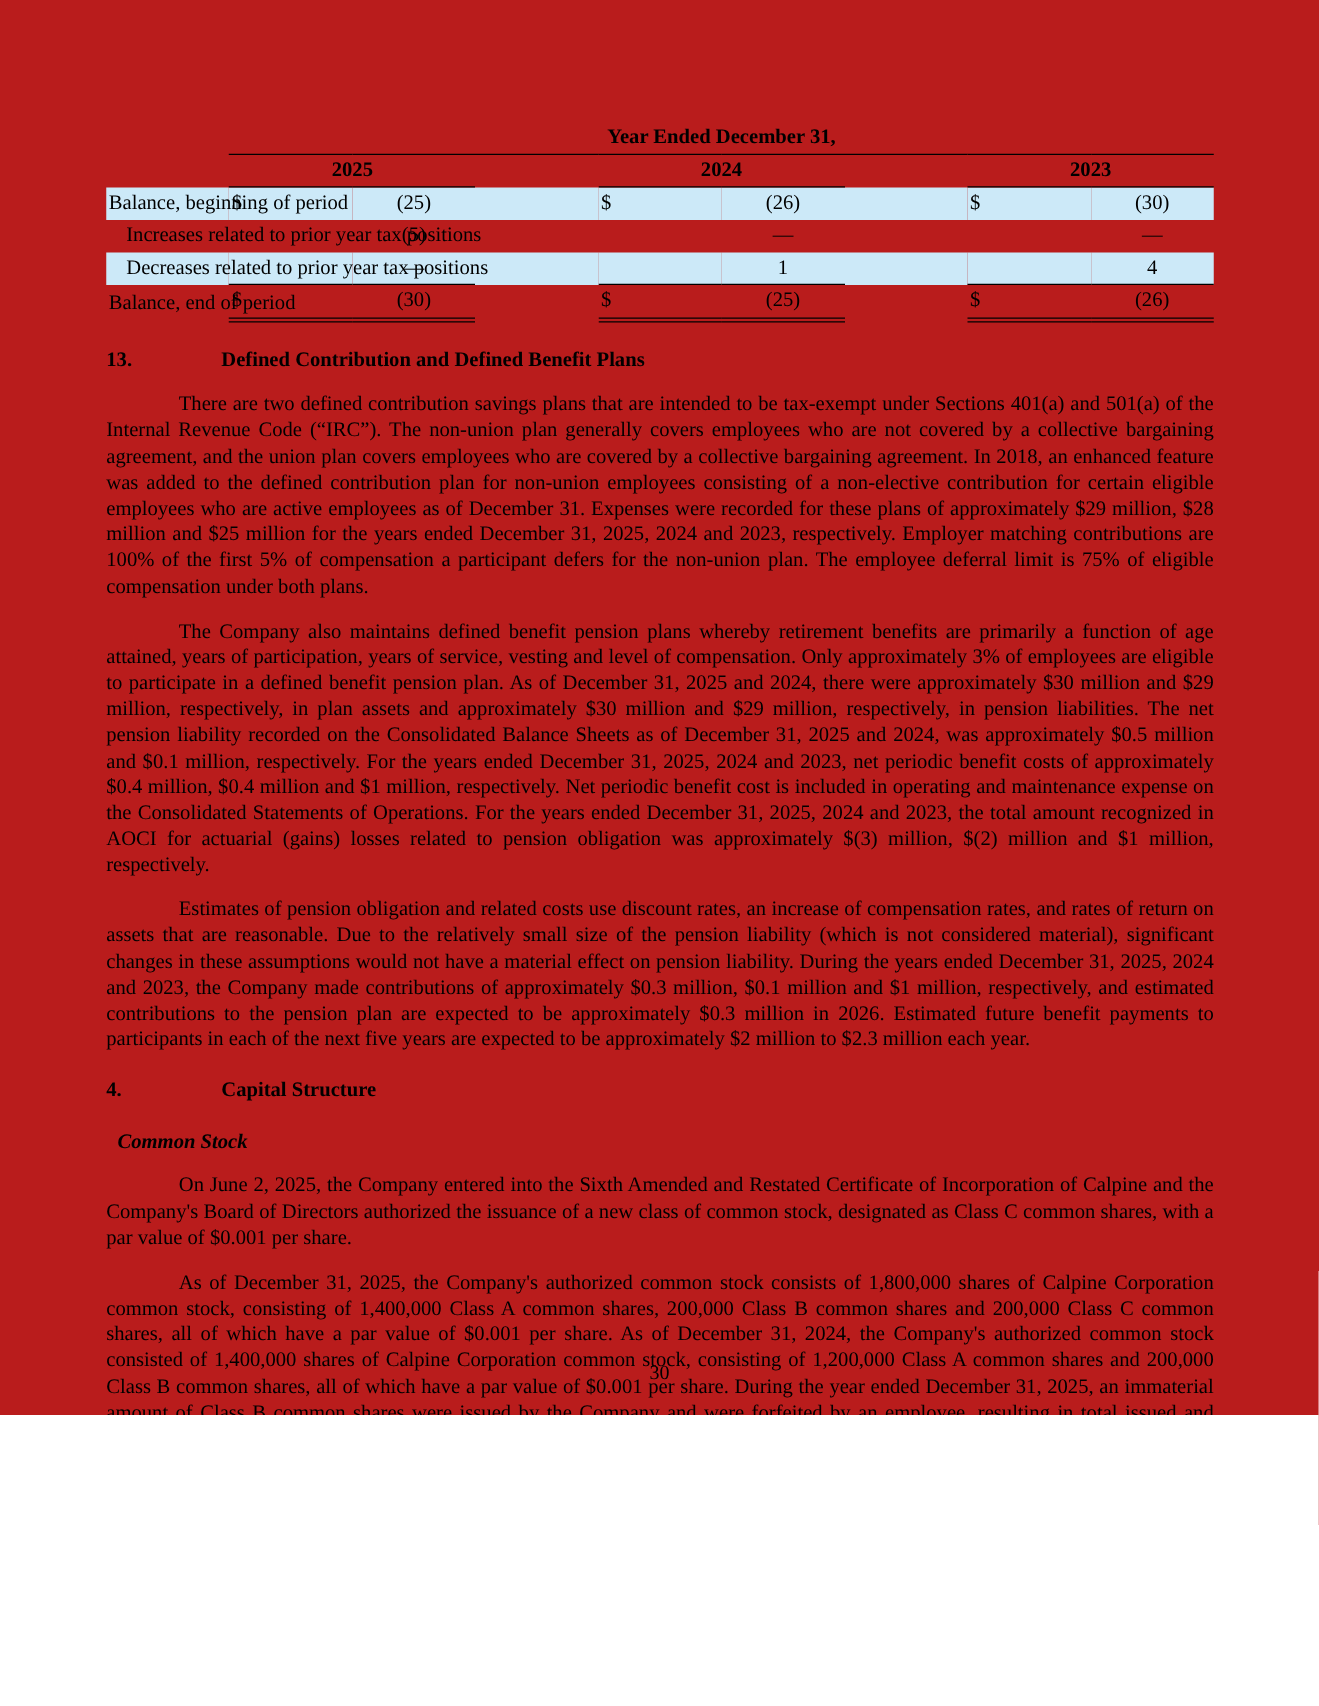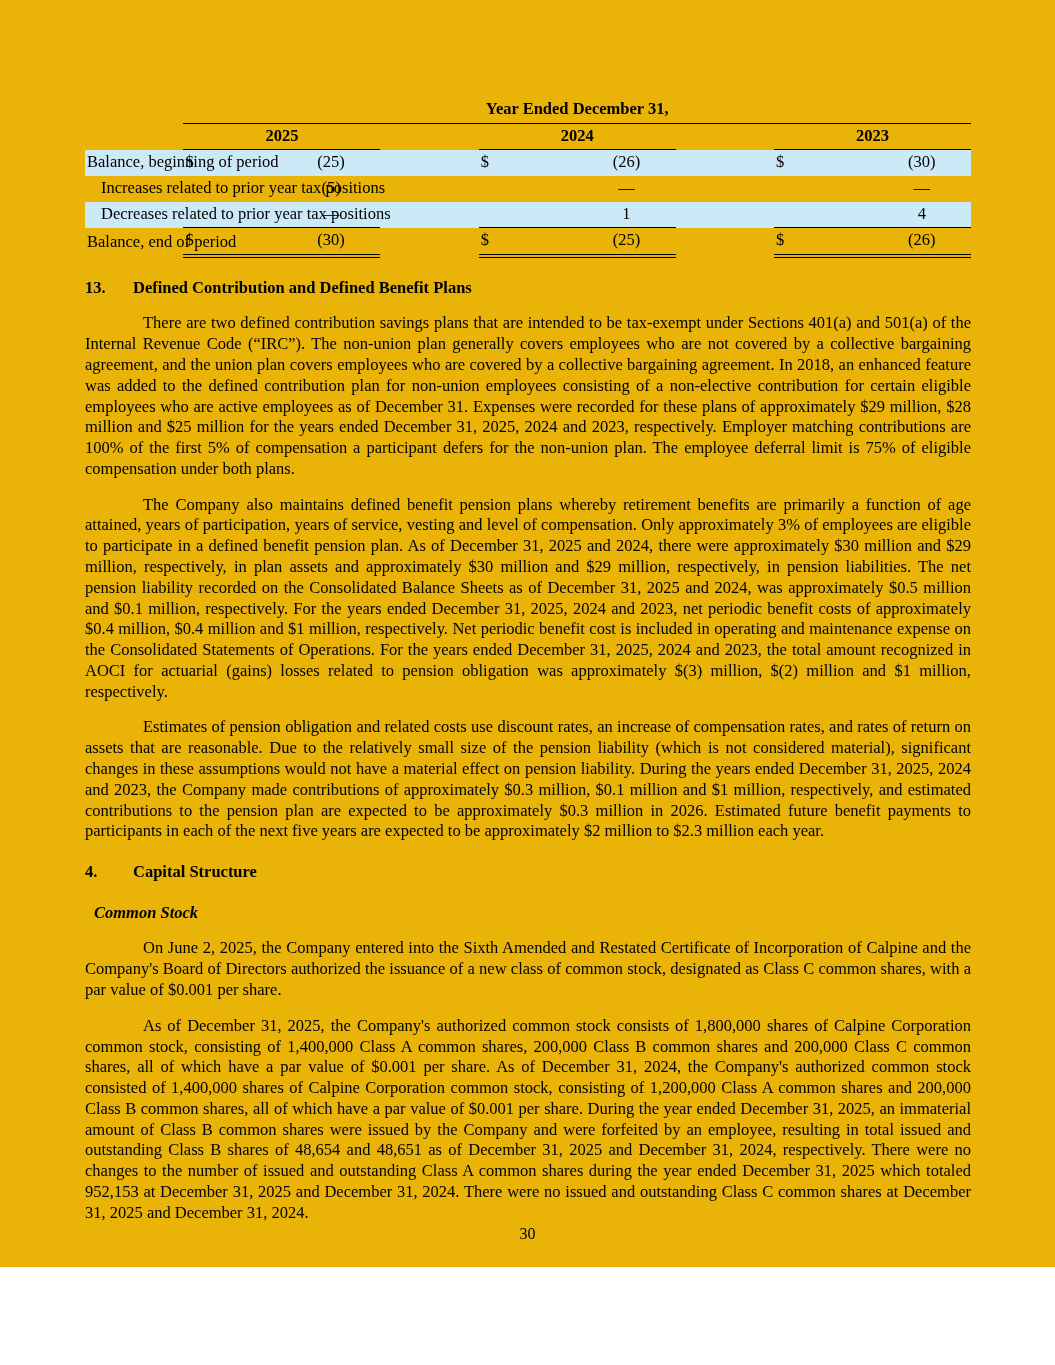--- a/index.html
+++ b/index.html
@@ -1,22 +1,22 @@
 <!DOCTYPE html>
 <html><head>
 <meta charset="utf-8">
 <style>
   html, body { margin: 0; padding: 0; background: #ffffff; }
   .page {
     width: 1055px;
-    height: 1267px;
+    height: 1132px;
     position: relative;
     box-sizing: border-box;
     padding: 97px 84px 0 85px;
-    background: #eab308;
+    background: #b91c1c;
     color: #000000;
     font-family: "Liberation Serif", "DejaVu Serif", serif;
     font-size: 16.5px;
   }
 
   
   table.fin-table {
     width: 100%;
     border-collapse: collapse;
     table-layout: fixed;
@@ -39,20 +39,21 @@
   tr.ind td.lbl-col { padding-left: 16px; }
   .rule-b { border-bottom: 1.5px solid #000; }
   .dbl-b  { border-bottom: 4px double #000; }
 
   
   .sec-head {
     display: flex;
     font-weight: bold;
     margin: 20px 0 0 0;
     line-height: 1.25;
+    gap: 44px;
   }
   .sec-head .num { width: 48px; flex-shrink: 0; }
   .sub-head {
     font-weight: bold;
     font-style: italic;
     margin: 20px 0 0 9px;
     line-height: 1.25;
   }
   p.body {
     text-align: justify;

